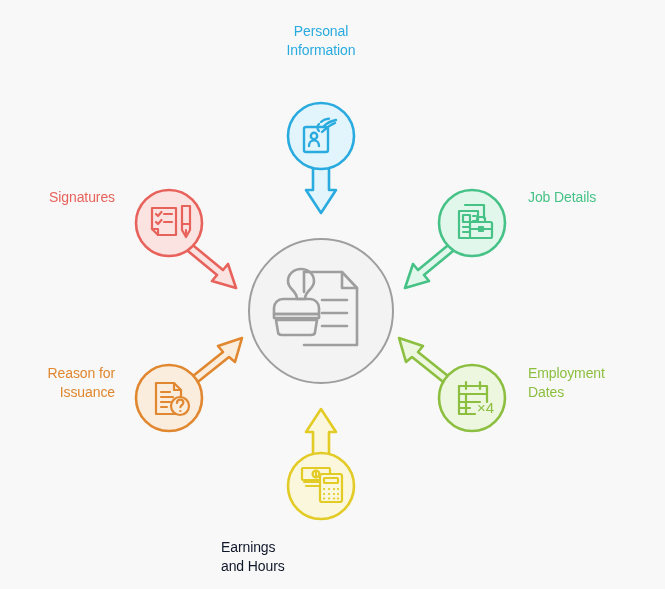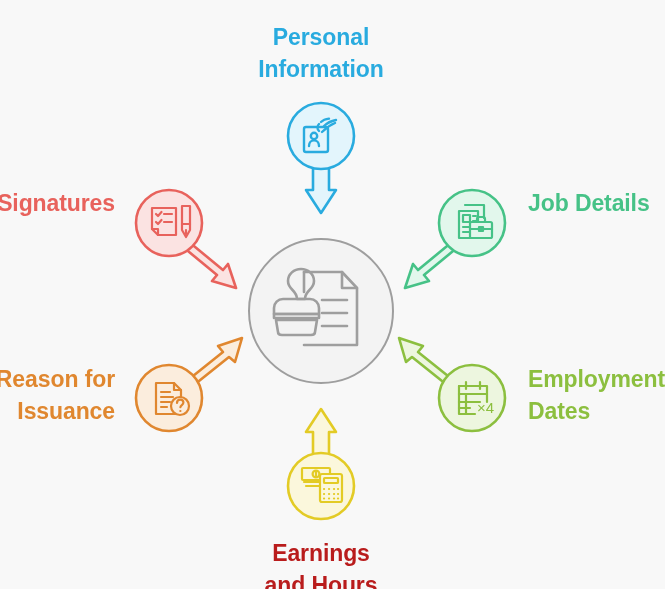--- a/index.html
+++ b/index.html
@@ -15,22 +15,22 @@
     position: relative;
   }
   #diagram {
     position: absolute;
     inset: 0;
     width: 665px;
     height: 589px;
   }
   .node-label {
     position: absolute;
-    font-weight: bold;
-    font-size: 23px;
+    font-weight: normal;
+    font-size: 14px;
     line-height: 1.38;
     letter-spacing: -0.1px;
     white-space: pre-line;
     user-select: none;
   }
   
   #label-personal-information {
     left: 221px;
     top: 22px;
     width: 200px;
@@ -67,22 +67,21 @@
     top: 364px;
     width: 200px;
     text-align: left;
     color: #8cbf3f;
   }
   
   #label-earnings-and-hours {
     left: 221px;
     top: 538px;
     width: 200px;
-    text-align: center;
-    color: #b91c1c;
+    color: #0f172a;
   }
 </style>
 </head>
 <body>
 
 <svg id="diagram" viewBox="0 0 665 589" xmlns="http://www.w3.org/2000/svg">
 
   <g>
     <circle cx="321" cy="311" r="72" fill="#f3f3f3" stroke="#9e9e9e" stroke-width="2"></circle>
     <g fill="none" stroke="#9e9e9e" stroke-width="2.6" stroke-linecap="round" stroke-linejoin="round">

